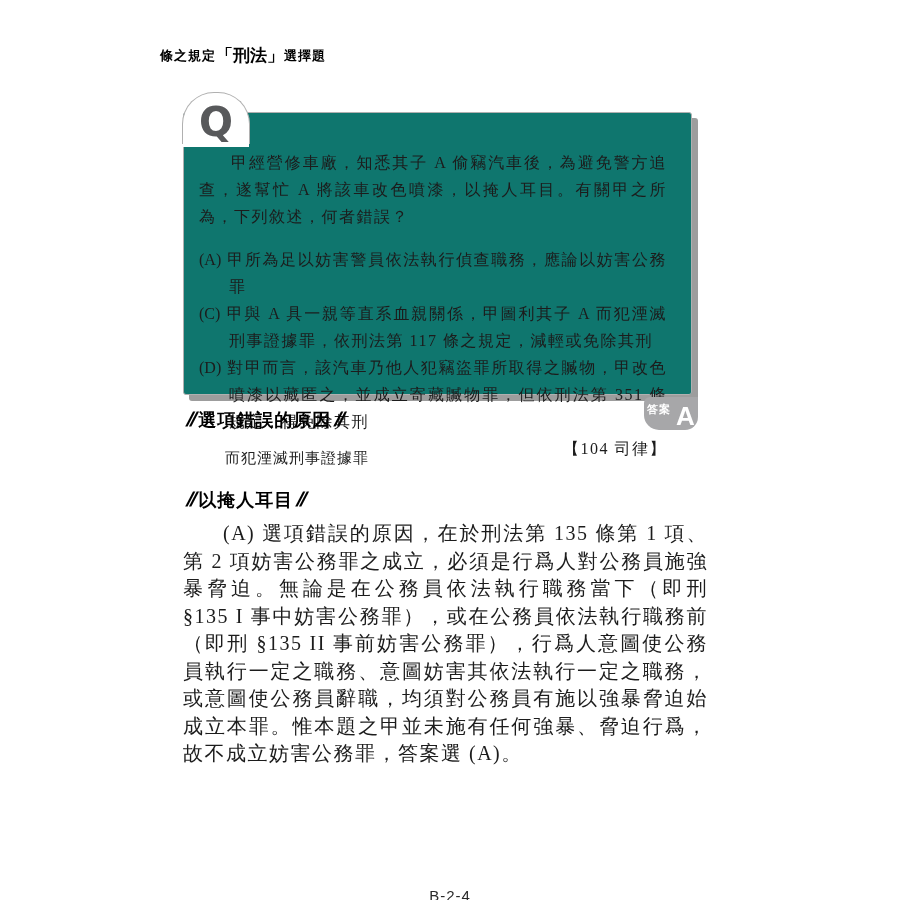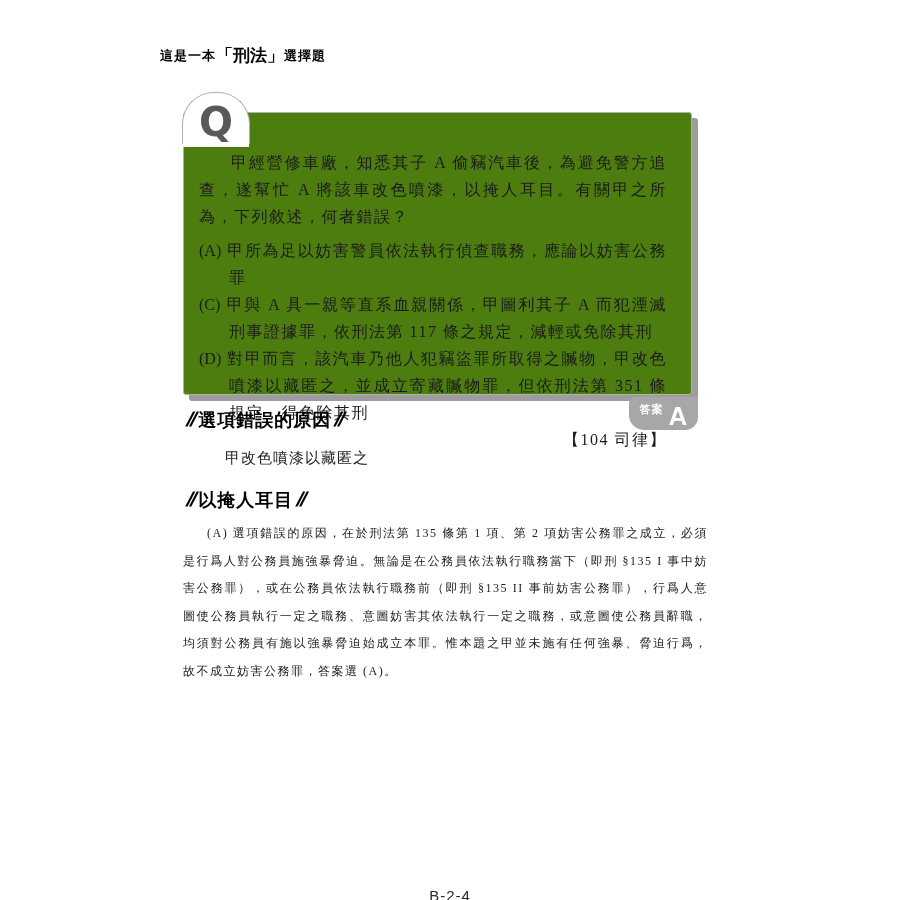--- a/index.html
+++ b/index.html
@@ -31,21 +31,21 @@
     font-size:17px;font-weight:900;letter-spacing:0;
     vertical-align:-1px;
     margin-top:47px;
   }
   
   .qbox-wrap{
     position:absolute;left:183px;top:112px;width:509px;height:283px;
   }
   .qbox{
     position:absolute;inset:0;
-    background:#4d7c0f;
+    background:#0f766e;
     border:1px solid var(--box_border);
     border-radius:3px;
     box-shadow:6px 6px 0 0 var(--box_shadow);
     padding:36px 24px 8px 15px;
   }
   .qtab{
     position:absolute;left:-1px;top:-20px;width:68px;height:52px;
     background:#fff;
     border:1px solid var(--box_border);
     border-bottom:none;
@@ -59,35 +59,35 @@
     color:var(--q_color);
     margin-top:6px;
   }
   .qtab::after{ 
     content:"";position:absolute;left:0;right:0;bottom:-3px;height:4px;background:#fff;
   }
   .stem{
     font-size:16px;line-height:27px;letter-spacing:1.5px;
     text-align:justify;text-indent:2em;
   }
-  .options{margin-top:7px;}
+  .options{margin-top:16px;}
   .option{
     font-size:16px;line-height:27px;letter-spacing:1.5px;
     text-align:justify;
     padding-left:30px;text-indent:-30px;
   }
   .option .opt-label{letter-spacing:0;margin-right:6px;}
   .source{
     font-size:16px;line-height:27px;letter-spacing:1.5px;
     text-align:right;margin-top:0;
   }
   
   .answer-badge{
     position:absolute;right:-6px;top:calc(100% + 2px);
-    width:69px;height:33px;
+    width:54px;height:33px;
     background:var(--badge_bg);
     border-radius:6px 0 13px 15px;
     color:var(--badge_text);
     display:flex;align-items:flex-start;justify-content:center;
     gap:5px;
   }
   .answer-badge .badge-label{
     font-family:"Liberation Sans","DejaVu Sans",sans-serif;
     font-size:11px;font-weight:bold;letter-spacing:1px;
     margin-top:5px;
@@ -111,38 +111,38 @@
   }
   #sec1-title{top:408px;}
   #sec1-content{
     position:absolute;left:225px;top:449px;
     font-family:"Liberation Sans","DejaVu Sans",sans-serif;
     font-size:15px;letter-spacing:1px;color:#222;
   }
   #sec2-title{top:488px;}
   #sec2-content{
     position:absolute;left:183px;top:520px;width:525px;
-    font-size:12px;line-height:27.5px;letter-spacing:1.5px;
+    font-size:20px;line-height:27.5px;letter-spacing:1.5px;
     text-align:justify;text-indent:2em;
   }
   
   .page-number{
     position:absolute;left:0;right:0;top:887px;
     text-align:center;
     font-family:"Liberation Sans","DejaVu Sans",sans-serif;
     font-size:15px;letter-spacing:1px;color:#2a2a2a;
   }
 </style>
 </head>
 <body>
 
 <div>
 
   <div class="running-head">
-    <span>這是一本</span><span class="emph">「刑法」</span><span>選擇題</span>
+    <span>條之規定</span><span class="emph">「刑法」</span><span>選擇題</span>
   </div>
 
   <div class="qbox-wrap">
     <div class="qtab">
       <span class="qletter">Q</span>
     </div>
     <div class="qbox">
       <p class="stem">甲經營修車廠，知悉其子 A 偷竊汽車後，為避免警方追查，遂幫忙 A 將該車改色噴漆，以掩人耳目。有關甲之所為，下列敘述，何者錯誤？</p>
       <div class="options">
         <div class="option"><span class="opt-label">(A)</span><span>甲所為足以妨害警員依法執行偵查職務，應論以妨害公務罪</span></div>
@@ -153,21 +153,21 @@
     </div>
     <div class="answer-badge">
       <span class="badge-label">答案</span>
       <span class="badge-value">A</span>
     </div>
   </div>
 
   <h2 class="sec-title" id="sec1-title">
     <span class="slash">//</span><span>選項錯誤的原因</span><span class="slash">//</span>
   </h2>
-  <p id="sec1-content">甲改色噴漆以藏匿之</p>
+  <p id="sec1-content">而犯湮滅刑事證據罪</p>
 
   <h2 class="sec-title" id="sec2-title">
     <span class="slash">//</span><span>以掩人耳目</span><span class="slash">//</span>
   </h2>
   <p id="sec2-content">(A) 選項錯誤的原因，在於刑法第 135 條第 1 項、第 2 項妨害公務罪之成立，必須是行爲人對公務員施強暴脅迫。無論是在公務員依法執行職務當下（即刑 §135 I 事中妨害公務罪），或在公務員依法執行職務前（即刑 §135 II 事前妨害公務罪），行爲人意圖使公務員執行一定之職務、意圖妨害其依法執行一定之職務，或意圖使公務員辭職，均須對公務員有施以強暴脅迫始成立本罪。惟本題之甲並未施有任何強暴、脅迫行爲，故不成立妨害公務罪，答案選 (A)。</p>
 
   <div class="page-number">B-2-4</div>
 
 </div>
 

